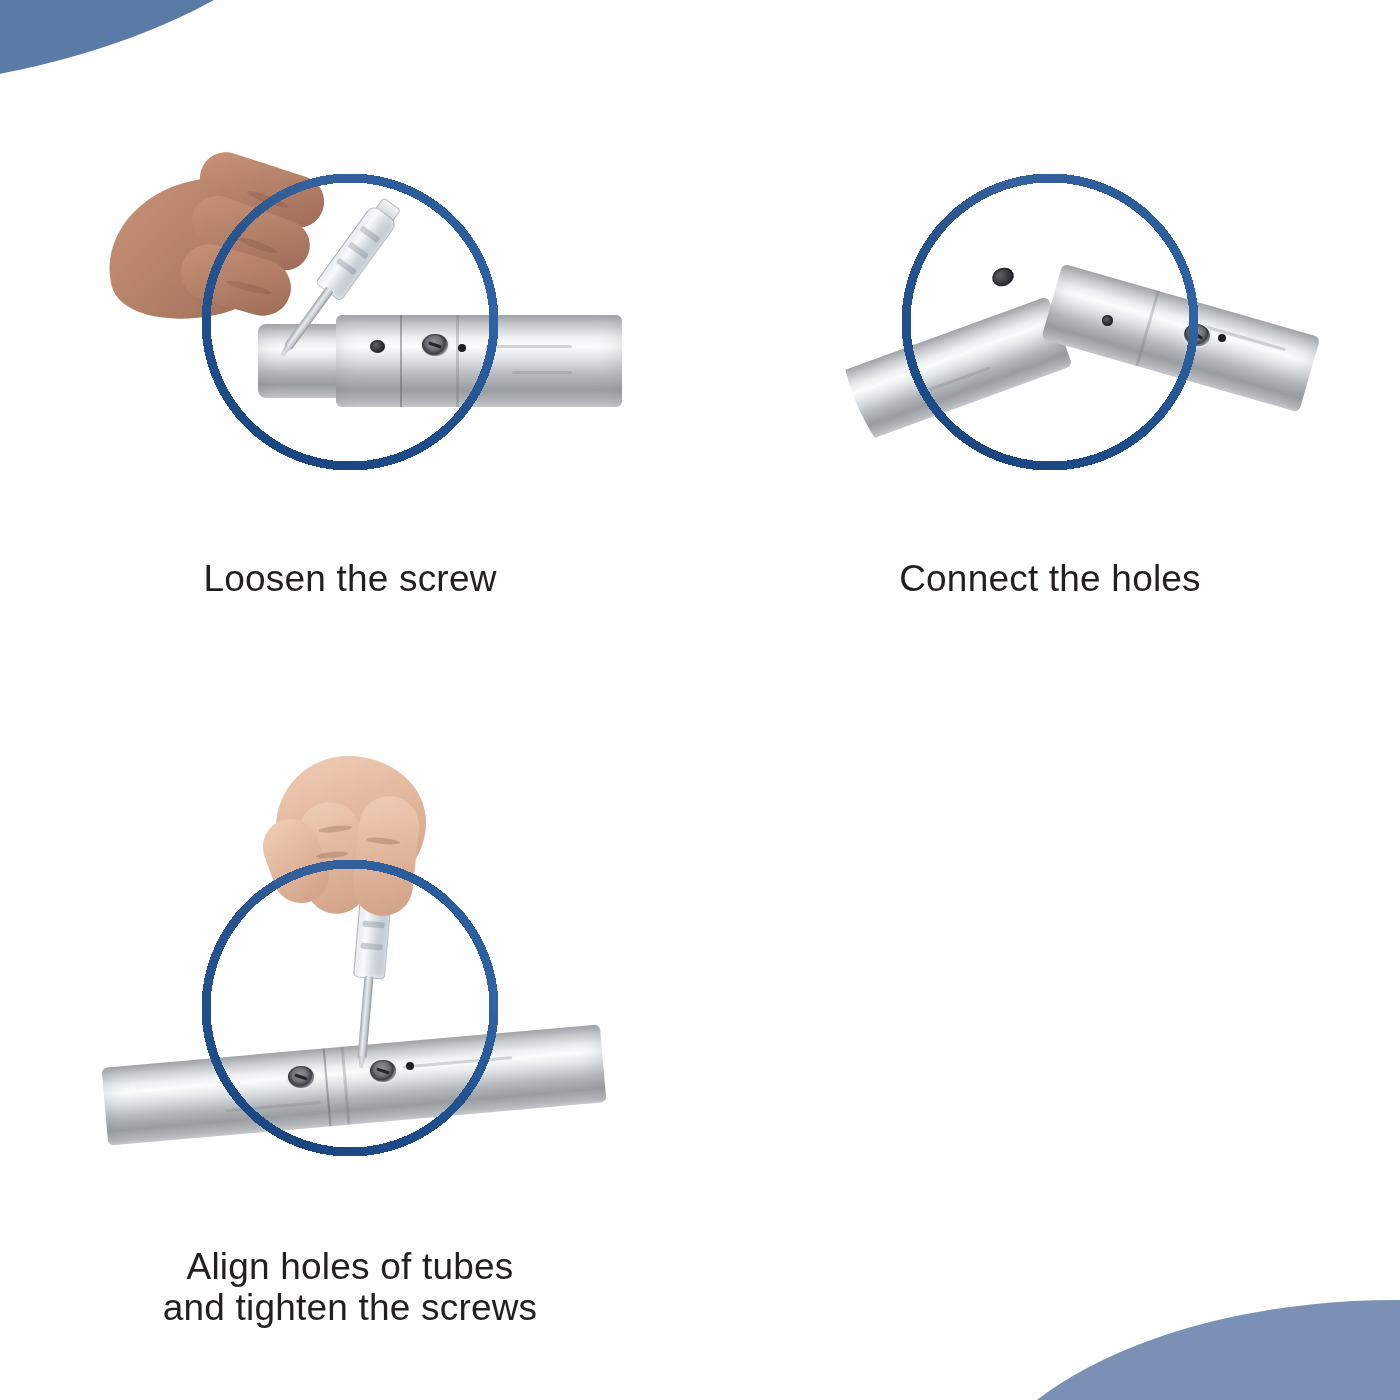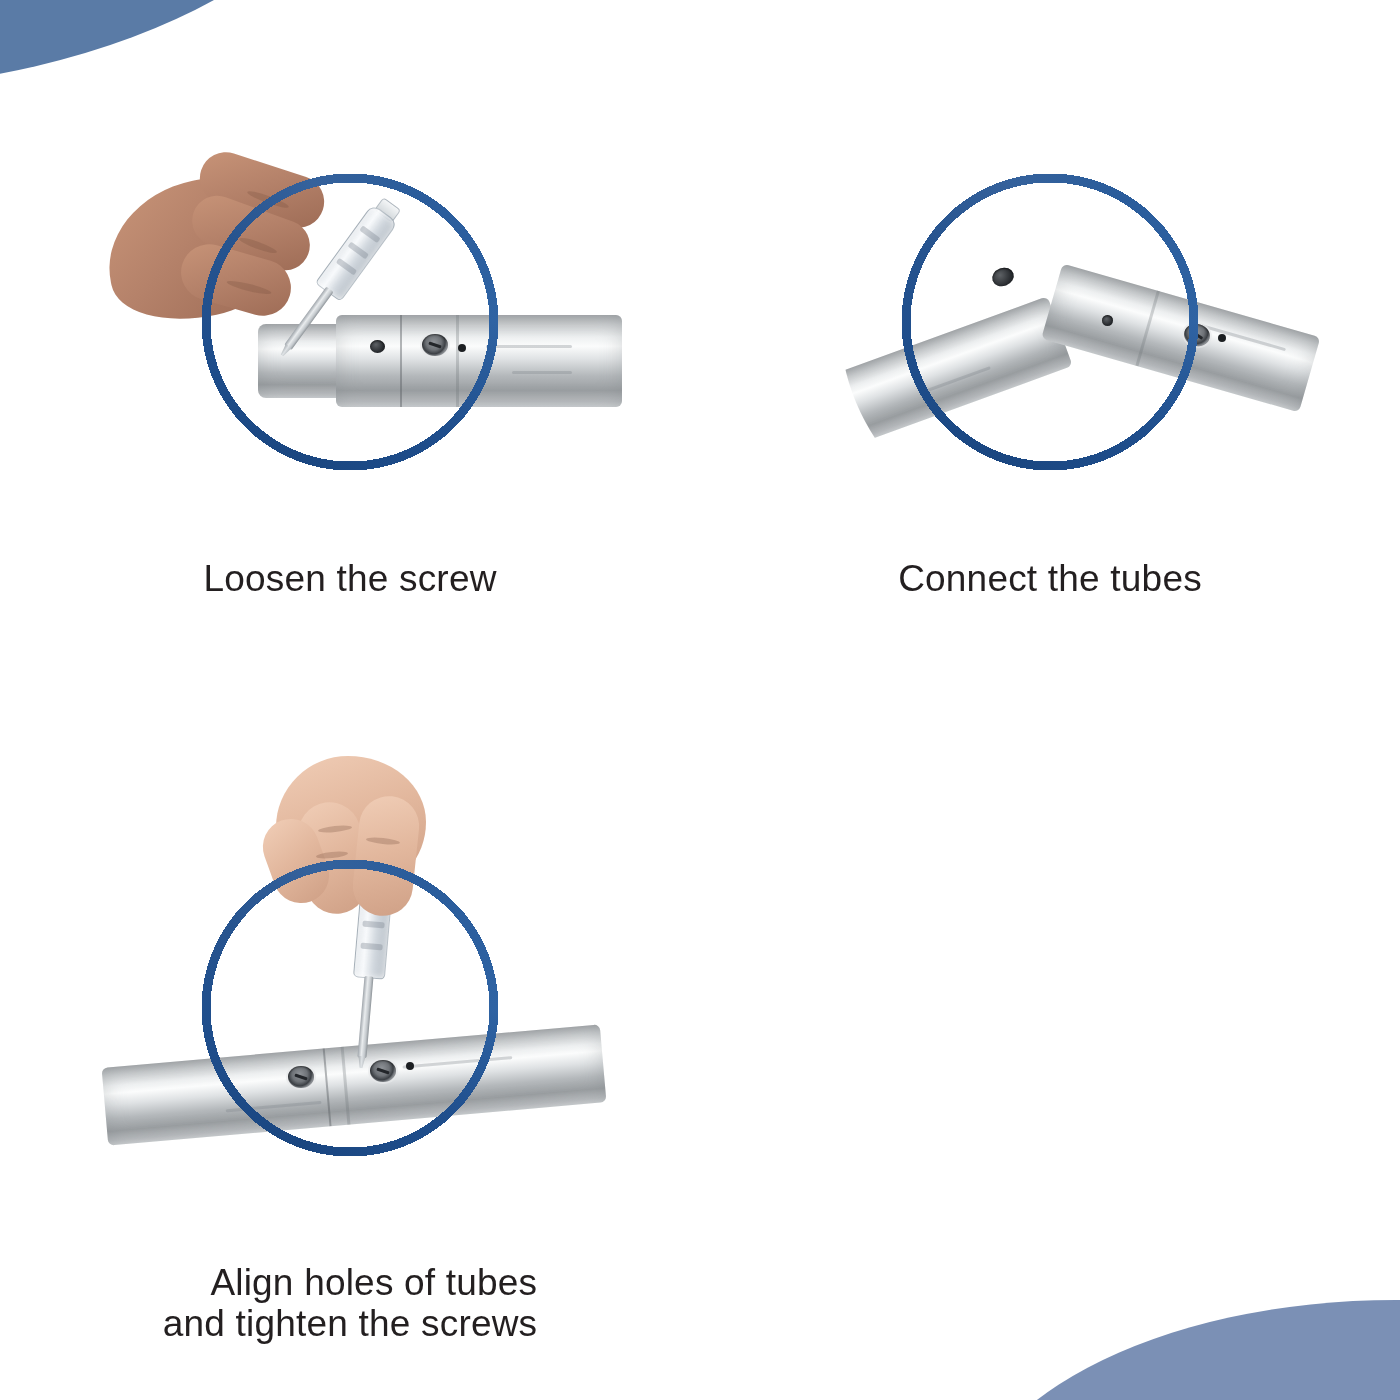--- a/index.html
+++ b/index.html
@@ -275,22 +275,21 @@
   .caption {
     margin-top: 26px;
     text-align: center;
     color: #231f20;
     font-size: 37px;
     line-height: 1.12;
     letter-spacing: .2px;
     white-space: pre-line;
   }
   .step:nth-child(n+3) .caption {
-    margin-top: 44px;
-    text-align: right;
+    margin-top: 28px;
   }
 </style>
 </head>
 <body>
 
 <div id="page">
 
   <div id="swoosh-top-left" class="corner-swoosh"></div>
   <div id="swoosh-bottom-right" class="corner-swoosh"></div>
 
@@ -354,21 +353,21 @@
           <div class="tube" style="left:212px; top:150px; width:268px; height:78px; border-radius:6px; transform: rotate(16deg); transform-origin: 0 50%;">
             <div class="band" style="left:98px;"></div>
             <div class="scuff" style="left:150px; top:20px; width:88px;"></div>
           </div>
           <div class="hole" style="left:262px; top:203px; width:11px; height:11px;"></div>
           <div class="screw" style="left:344px; top:212px; transform: rotate(16deg);"></div>
           <div class="pinhole" style="left:378px; top:222px;"></div>
         </div>
         <div class="ring"></div>
       </div>
-      <div class="caption">Connect the tubes</div>
+      <div class="caption">Connect the holes</div>
     </div>
 
     <div class="step">
       <div class="step-media">
         <div class="photo bleed-right">
           <div class="clip"></div>
 
           <div class="tube" style="left:-36px; top:248px; width:500px; height:78px; border-radius:6px; transform: rotate(-5deg);">
             <div class="seam" style="left:222px;"></div>
             <div class="band" style="left:240px;"></div>

